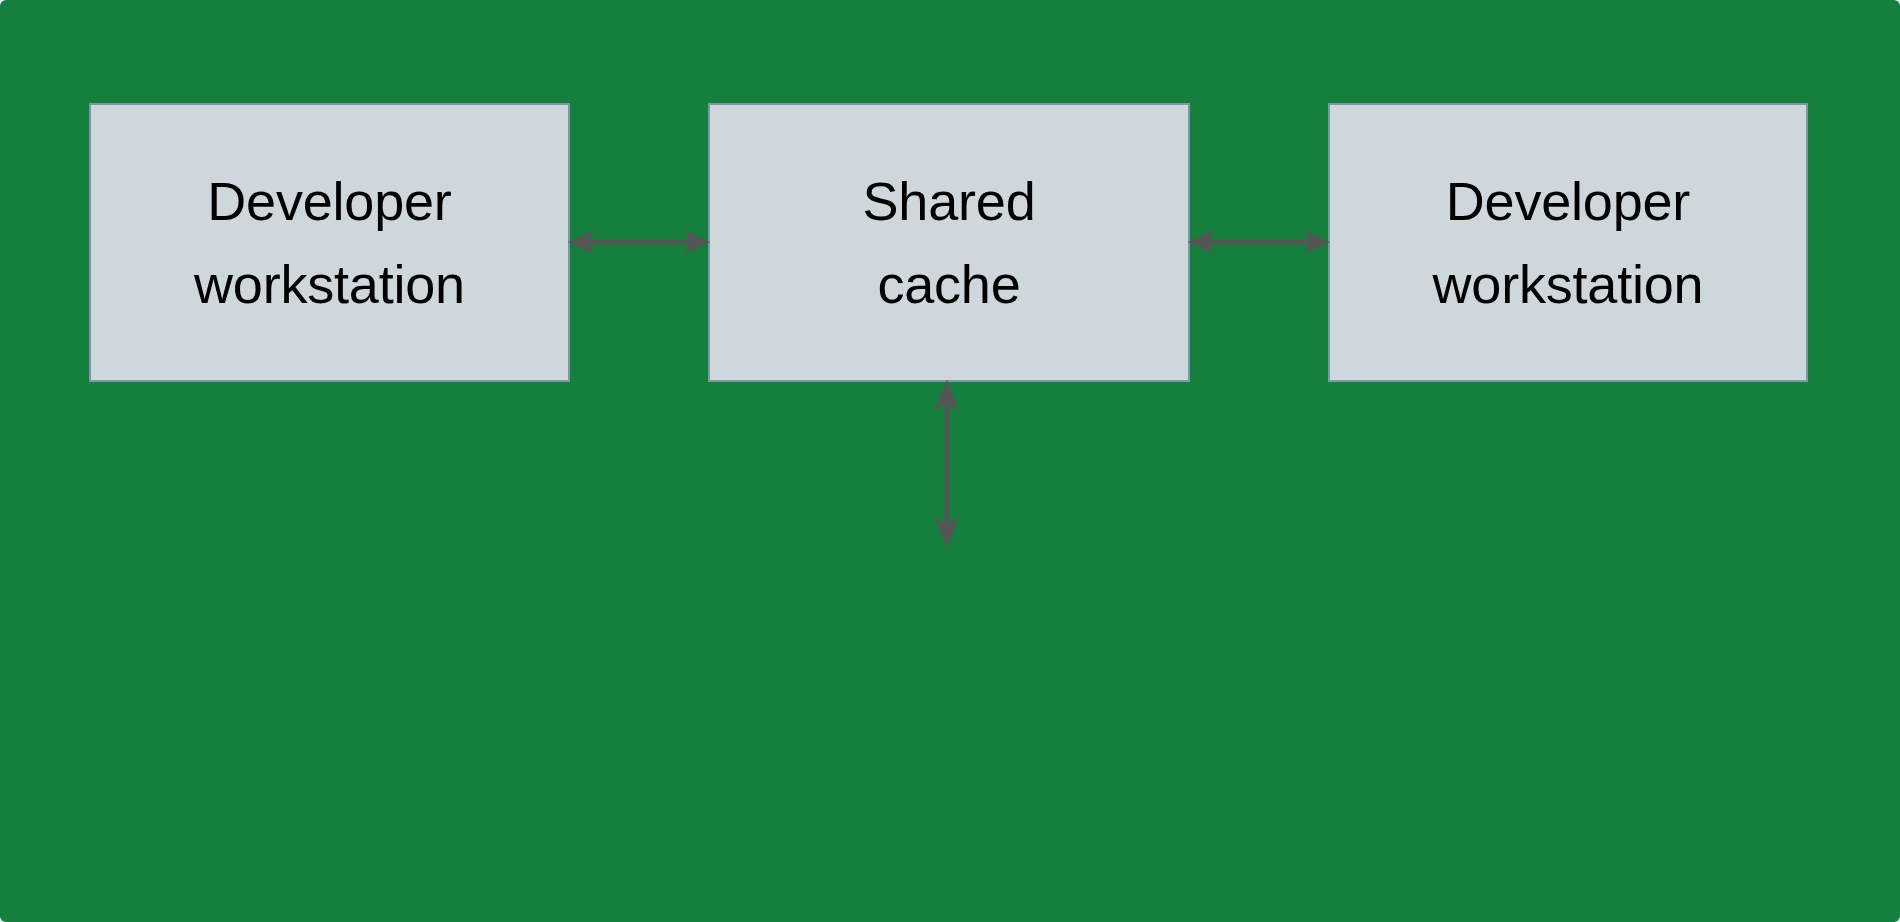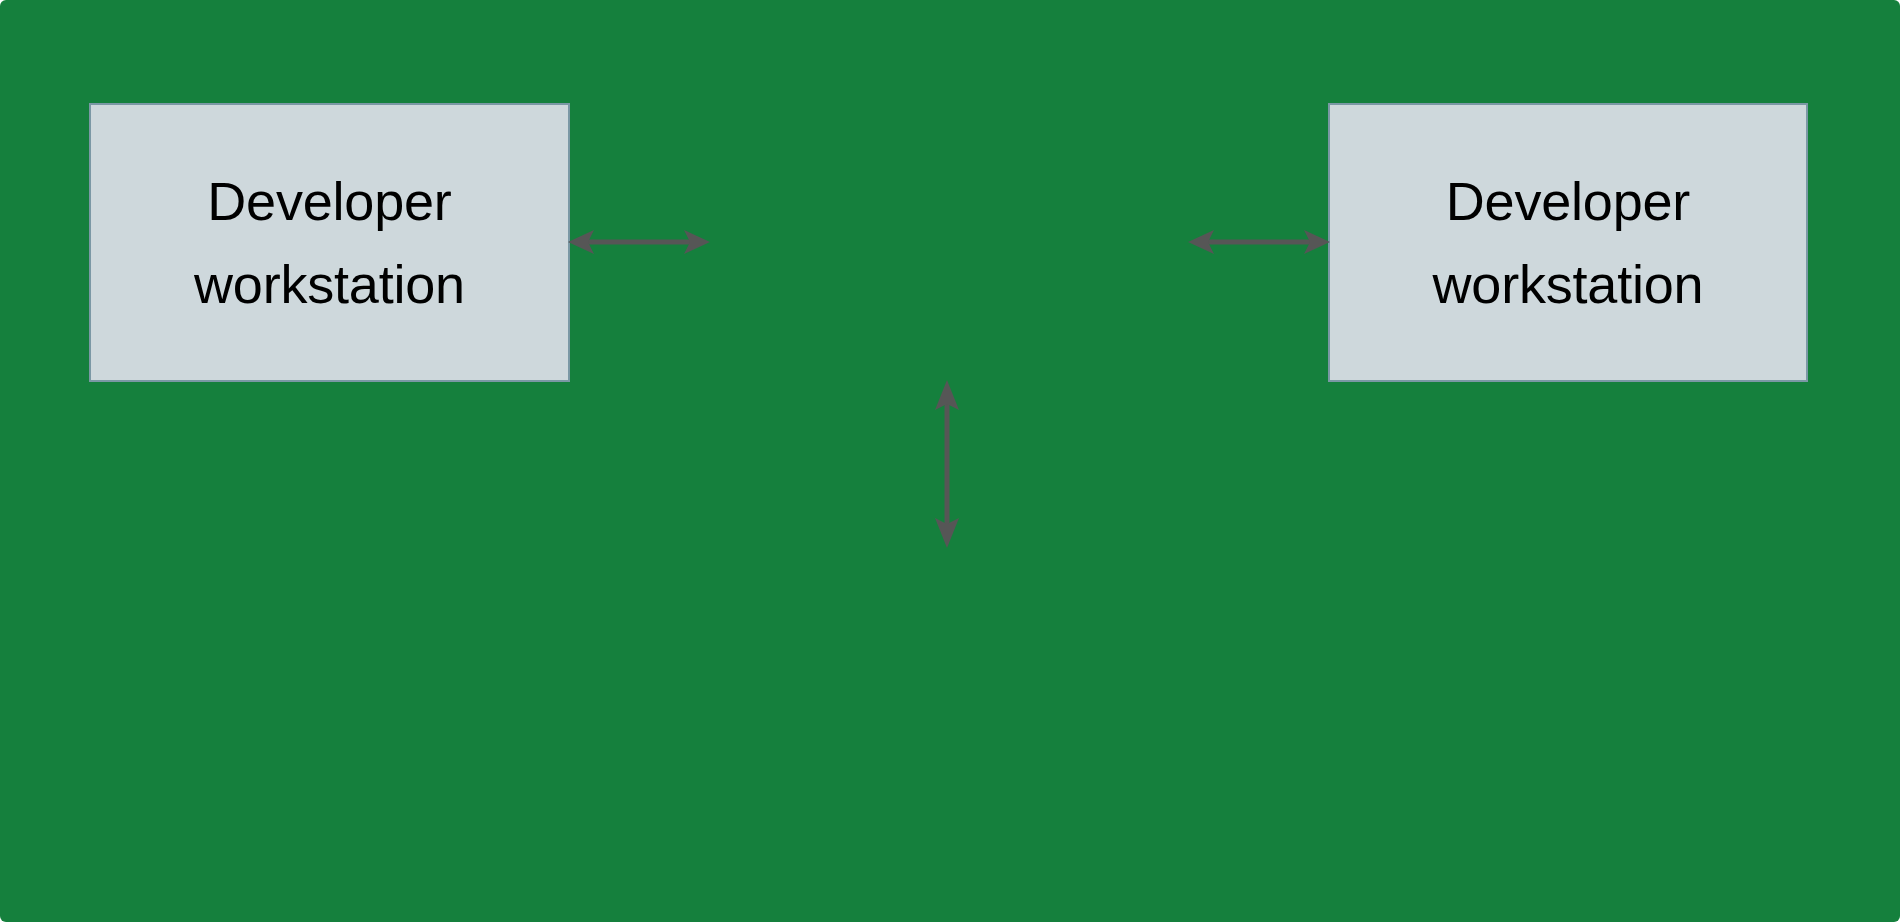--- a/index.html
+++ b/index.html
@@ -60,20 +60,24 @@
 </head>
 <body>
 
 <div id="canvas">
 
   <div class="node" id="node-dev-left">
     <span class="node-label">Developer
 workstation</span>
   </div>
 
+  <div class="node" id="node-shared">
+    <span class="node-label">Shared
+cache</span>
+  </div>
 
   <div class="node" id="node-dev-right">
     <span class="node-label">Developer
 workstation</span>
   </div>
 
 
   <div class="edge" id="edge-left-shared">
     <svg width="142" height="40" viewBox="0 0 142 40">
       <line x1="16" y1="20" x2="126" y2="20" stroke="#565656" stroke-width="5"></line>

